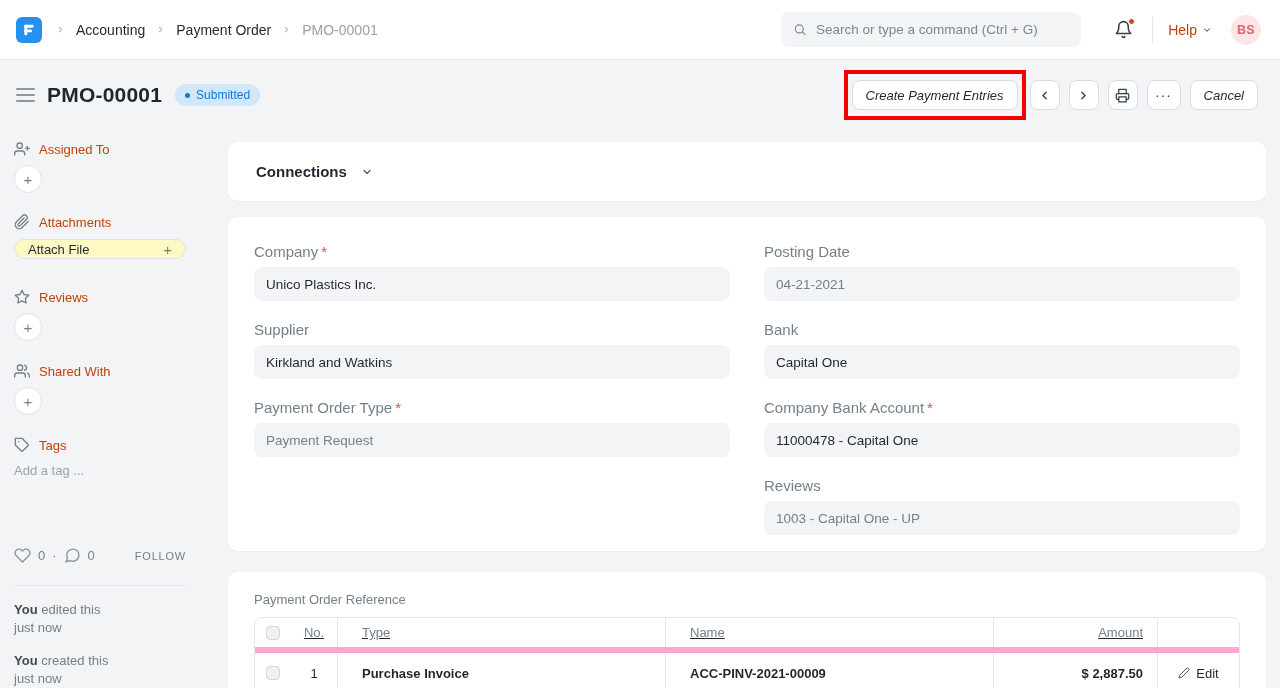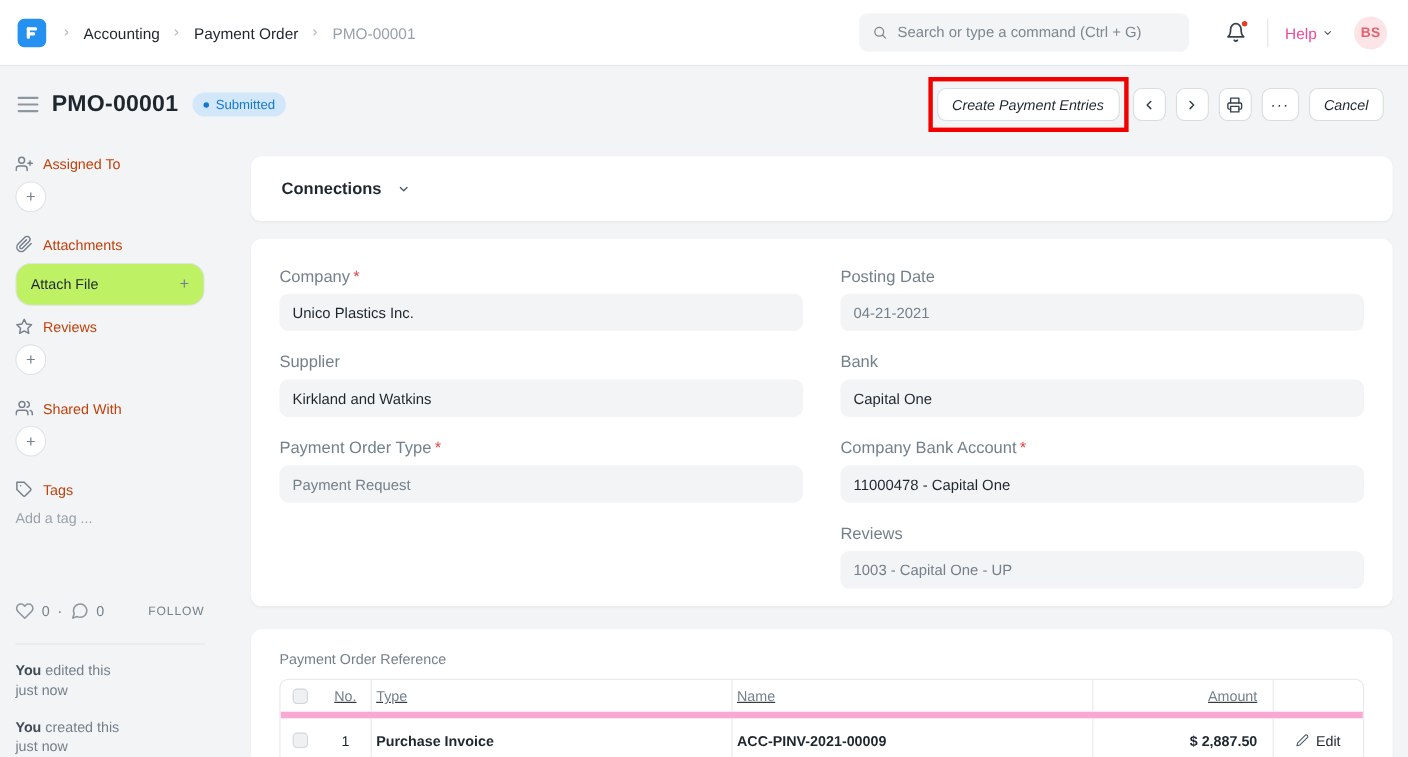--- a/index.html
+++ b/index.html
@@ -34,21 +34,21 @@
   }
   .search input {
     border:none; outline:none; background:transparent; width:100%;
     font-family:inherit; font-size:13.5px; color:#4c5a67;
   }
   .search input::placeholder { color:#7c878f; }
   .bell-wrap { position:relative; margin-left:33px; color:#36414c; cursor:pointer; }
   .bell-dot { position:absolute; top:-2px; right:-2px; width:7px; height:7px;
     border-radius:50%; background:#e03e2d; border:1px solid #fff; }
   .nav-divider { width:1px; height:26px; background:#e2e6e9; margin:0 15px 0 19px; }
-  .help { display:flex; align-items:center; gap:5px; font-size:14px; color:#ec4899;
+  .help { display:flex; align-items:center; gap:5px; font-size:14px; color:#c2410c;
     cursor:pointer; margin-right:19px; }
   .avatar {
     width:30px; height:30px; border-radius:50%; background:#fde4e6; color:#e4626f;
     font-size:12.5px; font-weight:700; display:flex; align-items:center;
     justify-content:center; cursor:pointer; letter-spacing:.3px;
   }
 
   
   .page-header {
     position:absolute; top:60px; left:0; right:0; height:70px;
@@ -87,21 +87,21 @@
   .sb-plus-1 { top:25px; }
   .sb-attach-label { top:74px; }
   .sb-attach-btn { top:99px; }
   .sb-reviews-label { top:149px; }
   .sb-plus-2 { top:173px; }
   .sb-shared-label { top:223px; }
   .sb-plus-3 { top:247px; }
   .sb-tags-label { top:297px; }
   .sb-addtag { top:323px; font-size:13px; color:#9aa3ab; cursor:pointer; }
   .attach-btn {
-    width:172px; height:39px; border-radius:14px; background:#bef264;
+    width:172px; height:20px; border-radius:14px; background:#fef9c3;
     border:1px solid #dfe3e7; display:flex; align-items:center;
     justify-content:space-between; padding:0 13px; font-size:13px; color:#1f272e;
     cursor:pointer;
   }
   .attach-btn .plus { color:#74808b; font-size:15px; }
   .sb-likes { top:407px; width:172px; display:flex; align-items:center; gap:7px;
     font-size:13px; color:#74808b; }
   .sb-likes svg { color:#8d97a0; cursor:pointer; }
   .follow { margin-left:auto; font-size:11px; font-weight:500; letter-spacing:.8px;
     color:#74808b; cursor:pointer; }
@@ -129,21 +129,21 @@
     align-items:center; padding:0 12px; font-size:13.5px; color:#1f272e; cursor:text;
   }
   .field-input.muted { color:#74808b; }
 
   .card-ref { margin-top:21px; height:150px; padding:20px 26px; }
   .ref-label { font-size:13px; color:#74808b; margin-bottom:10px; }
   .ref-table { width:986px; border:1px solid #e4e8eb; border-radius:8px 8px 0 0; overflow:hidden; }
   .t-row { display:flex; align-items:stretch; }
   .t-head { height:35px; border-bottom:6px solid #f9a8d4;text-decoration:underline; }
   .t-data { height:40px; }
-  .t-cell { display:flex; align-items:center; font-size:13px; color:#74808b; padding:0 4px; }
+  .t-cell { display:flex; align-items:center; font-size:13px; color:#74808b; padding:0 24px; }
   .c-check { width:36px; justify-content:center; padding:0; }
   .c-no { width:46px; justify-content:center; padding:0; }
   .c-type { width:328px; border-left:1px solid #e4e8eb; }
   .c-name { width:328px; border-left:1px solid #e4e8eb; }
   .c-amount { width:164px; border-left:1px solid #e4e8eb; justify-content:flex-end; padding-right:14px; }
   .c-action { width:82px; border-left:1px solid #e4e8eb; justify-content:center; }
   .t-data .t-cell { color:#1f272e; }
   .t-data .bold { font-weight:700; }
   .checkbox { width:14px; height:14px; border-radius:4px; background:#eef0f2;
     border:1px solid #cfd6dc; cursor:pointer; }

